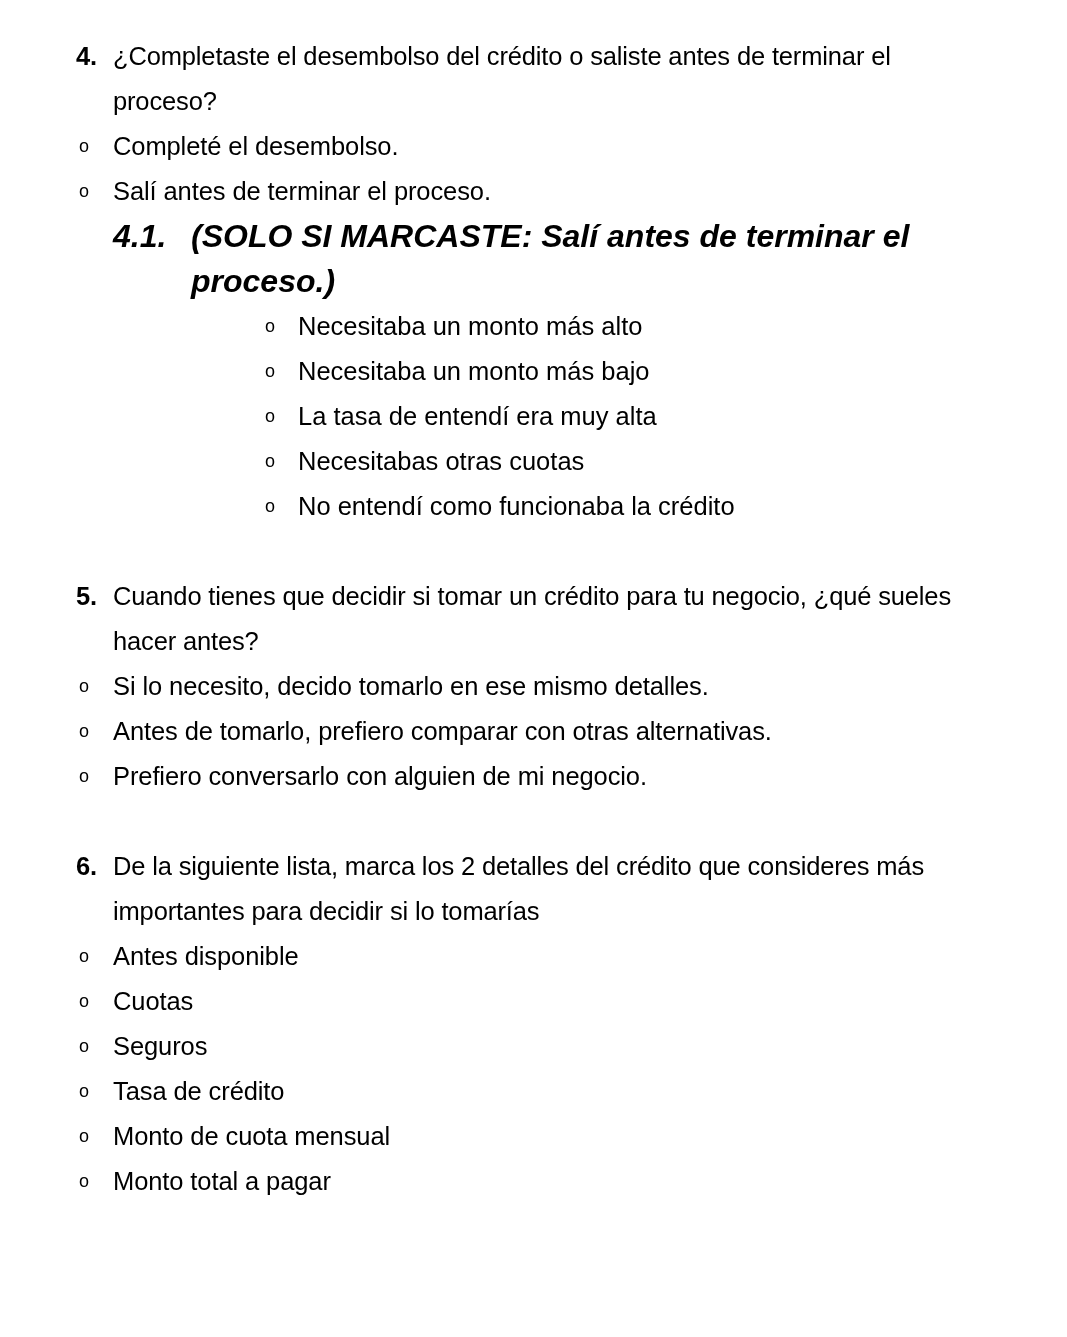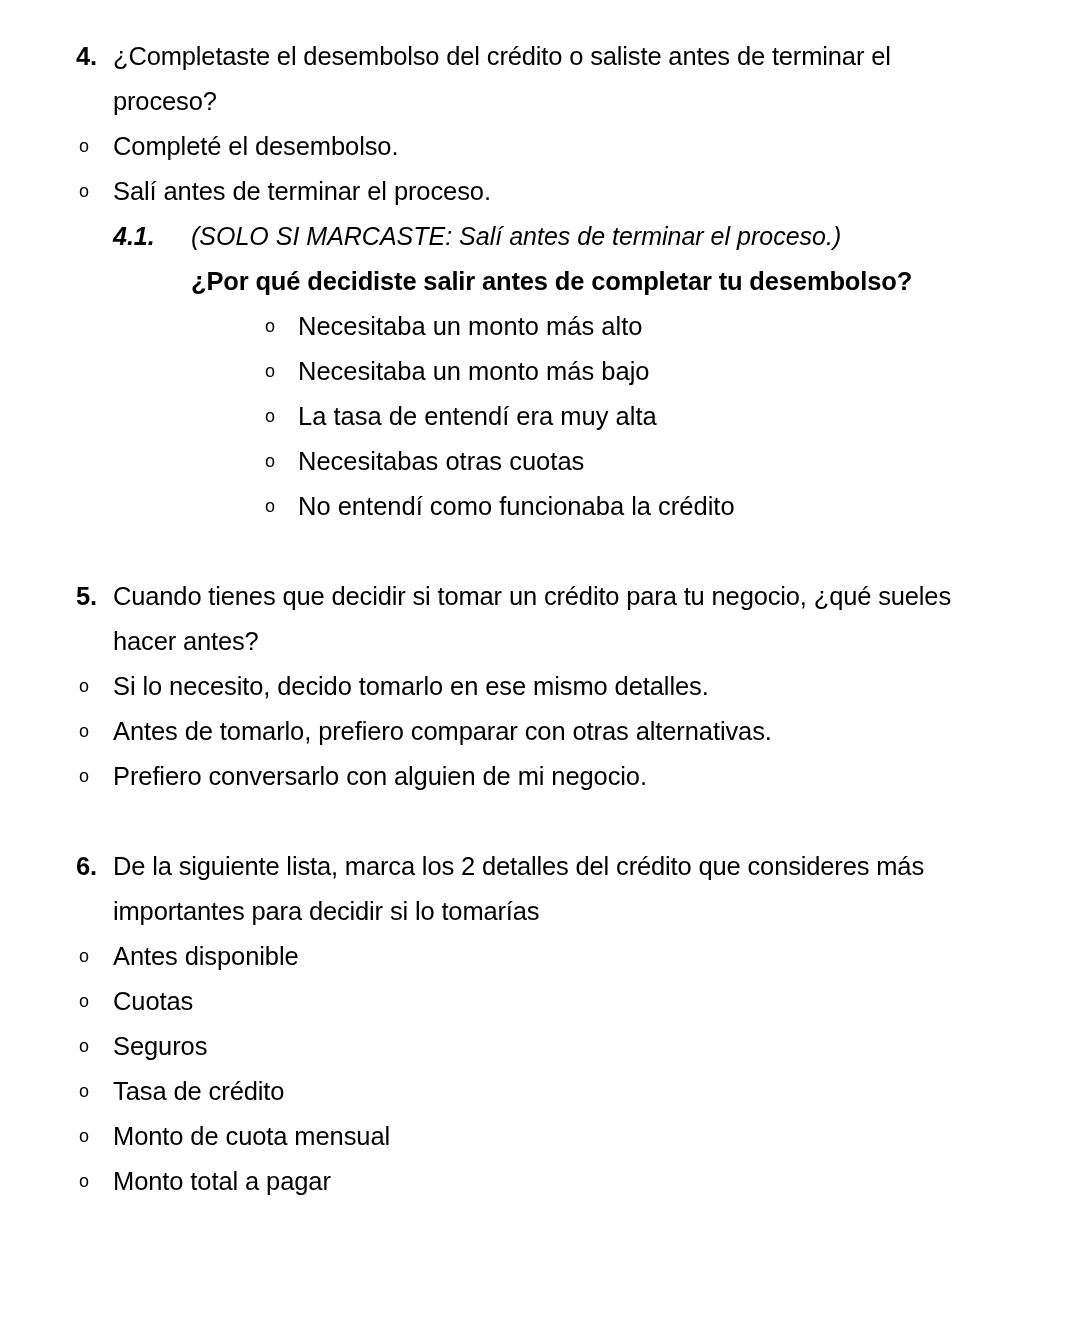--- a/index.html
+++ b/index.html
@@ -75,33 +75,33 @@
     flex: 1 1 auto;
   }
 
   
   .subq {
     margin-left: 37px;
   }
   .subq-row {
     display: flex;
     align-items: flex-start;
-    font-size: 25px;
+    font-size: 32px;
     line-height: 45px;
   }
   .subq-num {
     flex: 0 0 78px;
     width: 78px;
     font-weight: bold;
     font-style: italic;
   }
   .subq-text {
     flex: 1 1 auto;
     font-style: italic;
-    font-weight: normal;
+    font-weight: bold;
   }
   .subq-prompt {
     margin-left: 78px;
     font-size: 25.5px;
     line-height: 45px;
     font-weight: bold;
     letter-spacing: -0.15px;
   }
 
   
@@ -147,21 +147,20 @@
     <div class="opt-row">
       <span class="opt-bullet">o</span>
       <span class="opt-text">Salí antes de terminar el proceso.</span>
     </div>
 
     <div class="subq">
       <div class="subq-row">
         <span class="subq-num">4.1.</span>
         <span class="subq-text">(SOLO SI MARCASTE: Salí antes de terminar el proceso.)</span>
       </div>
-      <div class="subq-prompt">¿Por qué decidiste salir antes de completar tu desembolso?</div>
 
       <div class="subopt-list">
         <div class="subopt-row">
           <span class="subopt-bullet">o</span>
           <span class="subopt-text">Necesitaba un monto más alto</span>
         </div>
         <div class="subopt-row">
           <span class="subopt-bullet">o</span>
           <span class="subopt-text">Necesitaba un monto más bajo</span>
         </div>

